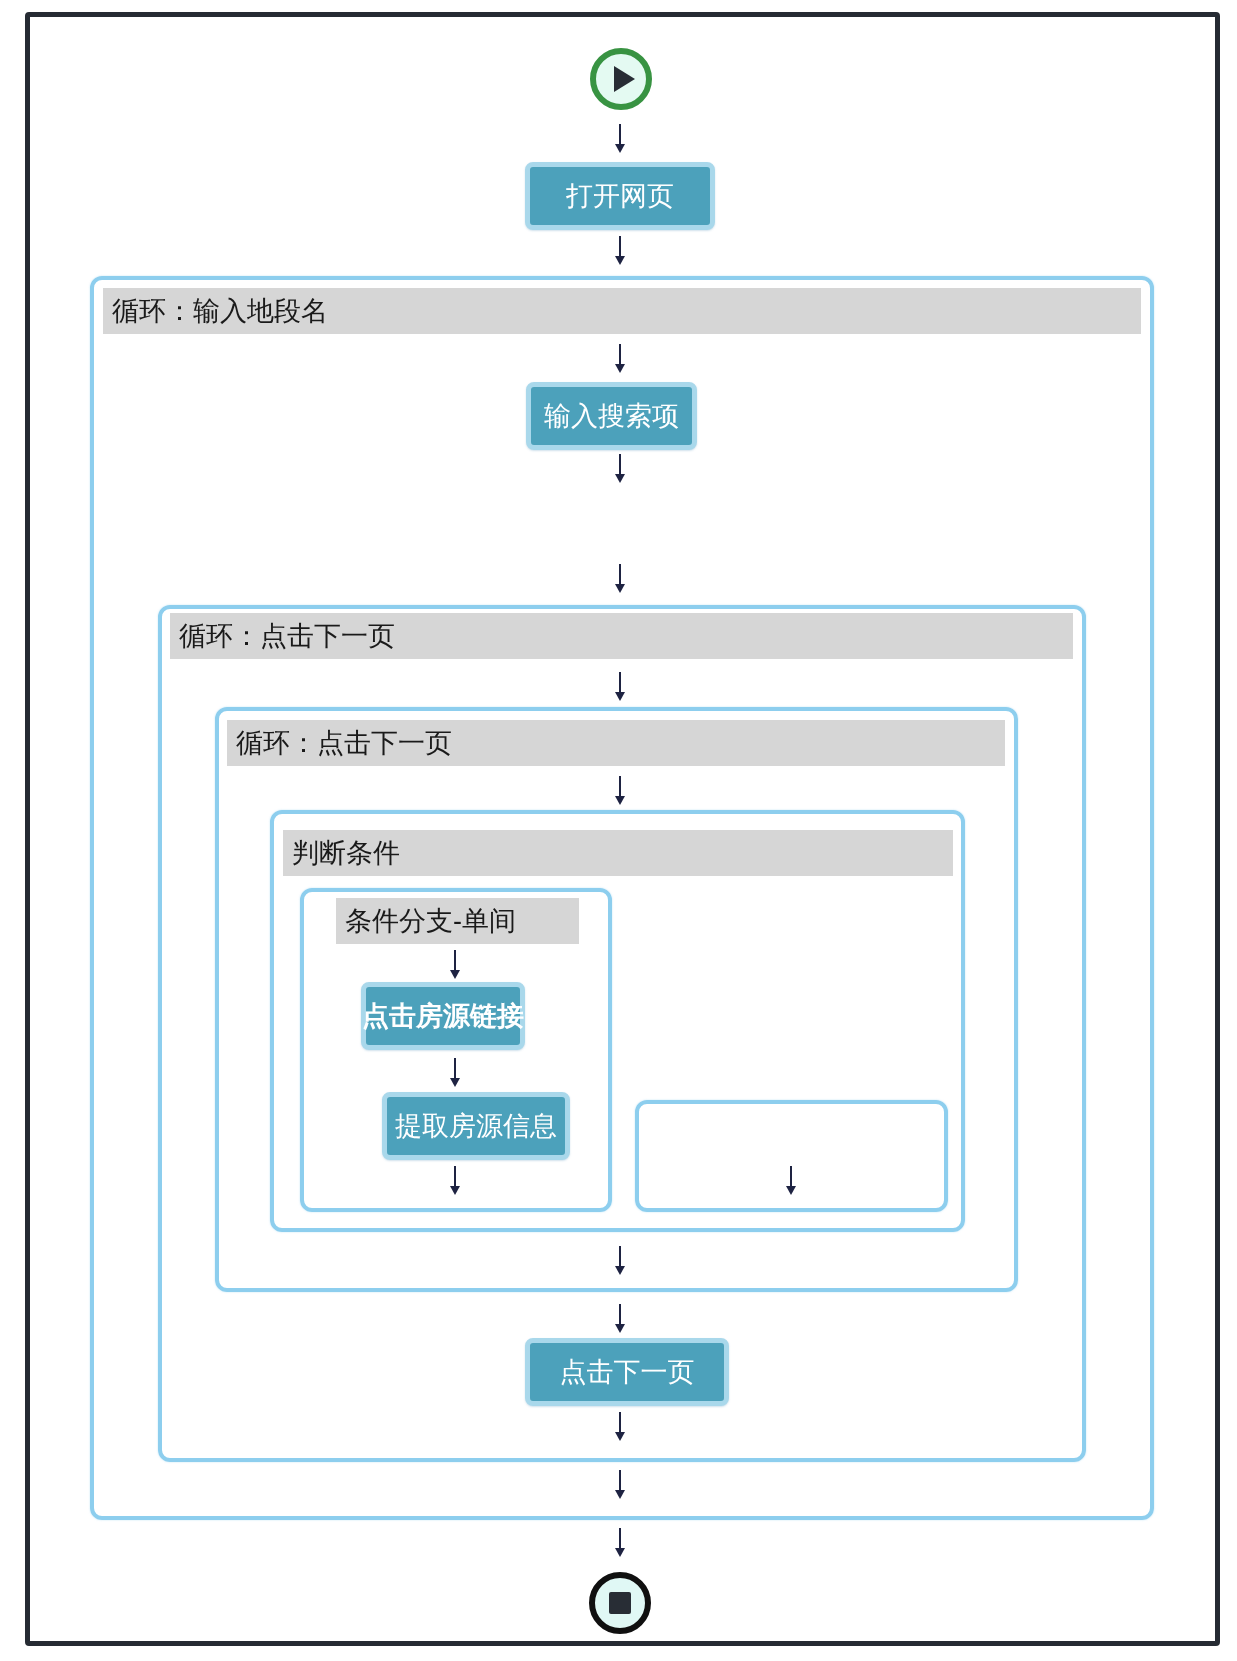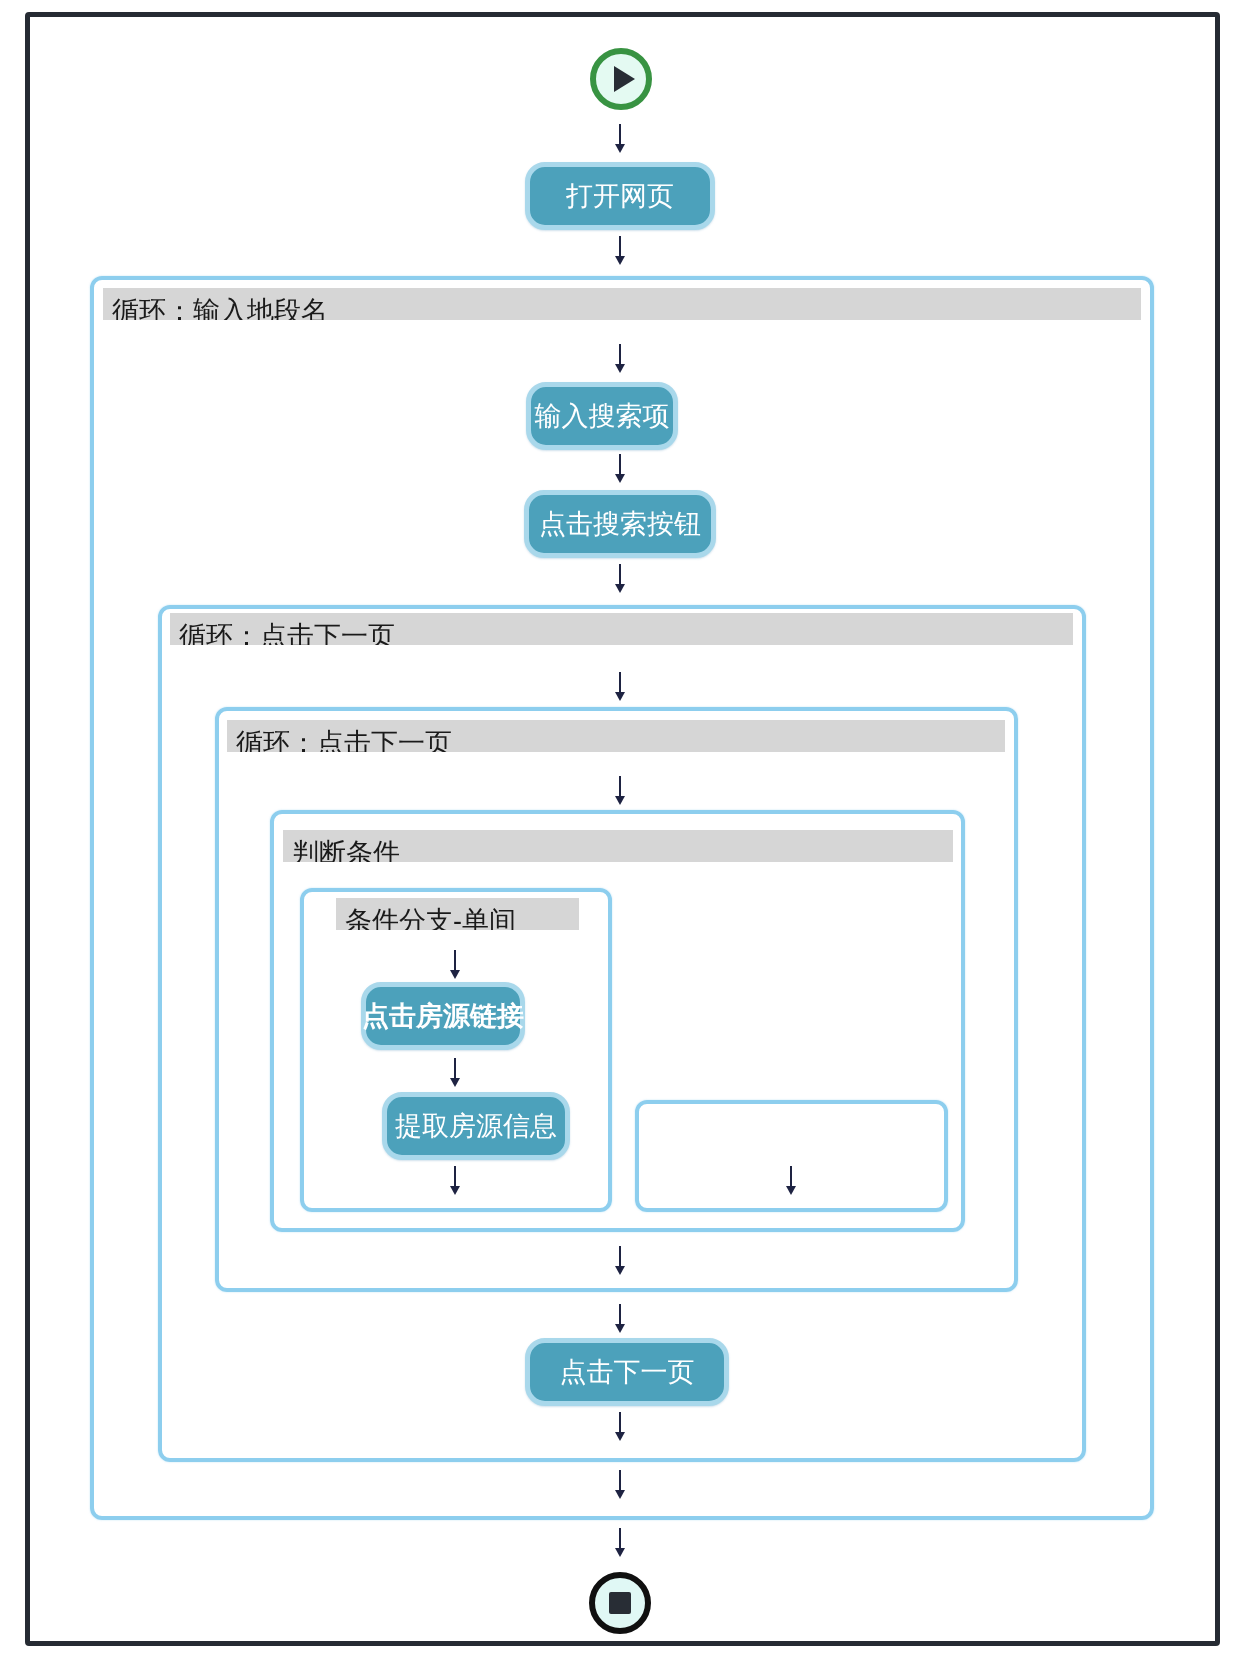--- a/index.html
+++ b/index.html
@@ -47,42 +47,42 @@
     width: 22px; height: 22px;
     background: var(--glyph, #282D35);
     border-radius: 2px;
   }
   
   .action-node {
     position: absolute;
     height: 68px;
     background: var(--node-fill, #4CA1BB);
     border: 5px solid var(--node-border, #A9D8EB);
-    border-radius: 20px;
+    border-radius: 8px;
     color: var(--node-text, #ffffff);
     font-size: 27px;
     display: flex; align-items: center; justify-content: center;
     white-space: nowrap;
     box-shadow: 0 1px 2px rgba(120,170,200,0.35);
     cursor: pointer;
     padding: 12px;
     font-family: "Liberation Sans", sans-serif;
   }
   
   .loop-box {
     position: absolute;
     border: 4px solid var(--container-border, #8DCEEE);
     border-radius: 12px;
     background: transparent;
     box-shadow: 0 0 2px rgba(141,206,238,0.55);
   }
   
   .loop-header {
     position: absolute;
-    height: 32px;
+    height: 46px;
     background: var(--header-bg, #D6D6D6);
     color: var(--header-text, #1A1A1A);
     font-size: 27px;
     line-height: 46px;
     padding-left: 9px;
     white-space: nowrap;
     overflow: hidden;
     cursor: pointer;
   }
   
@@ -122,25 +122,24 @@
 
   <button class="action-node" style="left:525px; top:162px; width:190px;">打开网页</button>
 
   <div class="arrow" style="left:613px; top:236px;"></div>
 
   <div class="loop-box" style="left:90px; top:276px; width:1064px; height:1244px;"></div>
   <div class="loop-header" style="left:103px; top:288px; width:1038px;">循环：输入地段名</div>
 
   <div class="arrow" style="left:613px; top:344px;"></div>
 
-  <button class="action-node" style="left:526px; top:382px; width:152px;">输入搜索项</button>
+  <button class="action-node" style="left:526px; top:382px; width:171px;">输入搜索项</button>
 
   <div class="arrow" style="left:613px; top:454px;"></div>
 
-  <button class="action-node" style="left:524px; top:490px; width:192px;">点击搜索按钮</button>
 
   <div class="arrow" style="left:613px; top:564px;"></div>
 
   <div class="loop-box" style="left:158px; top:605px; width:928px; height:857px;"></div>
   <div class="loop-header" style="left:170px; top:613px; width:903px;">循环：点击下一页</div>
 
   <div class="arrow" style="left:613px; top:672px;"></div>
 
   <div class="loop-box" style="left:215px; top:707px; width:803px; height:585px;"></div>
   <div class="loop-header" style="left:227px; top:720px; width:778px;">循环：点击下一页</div>

